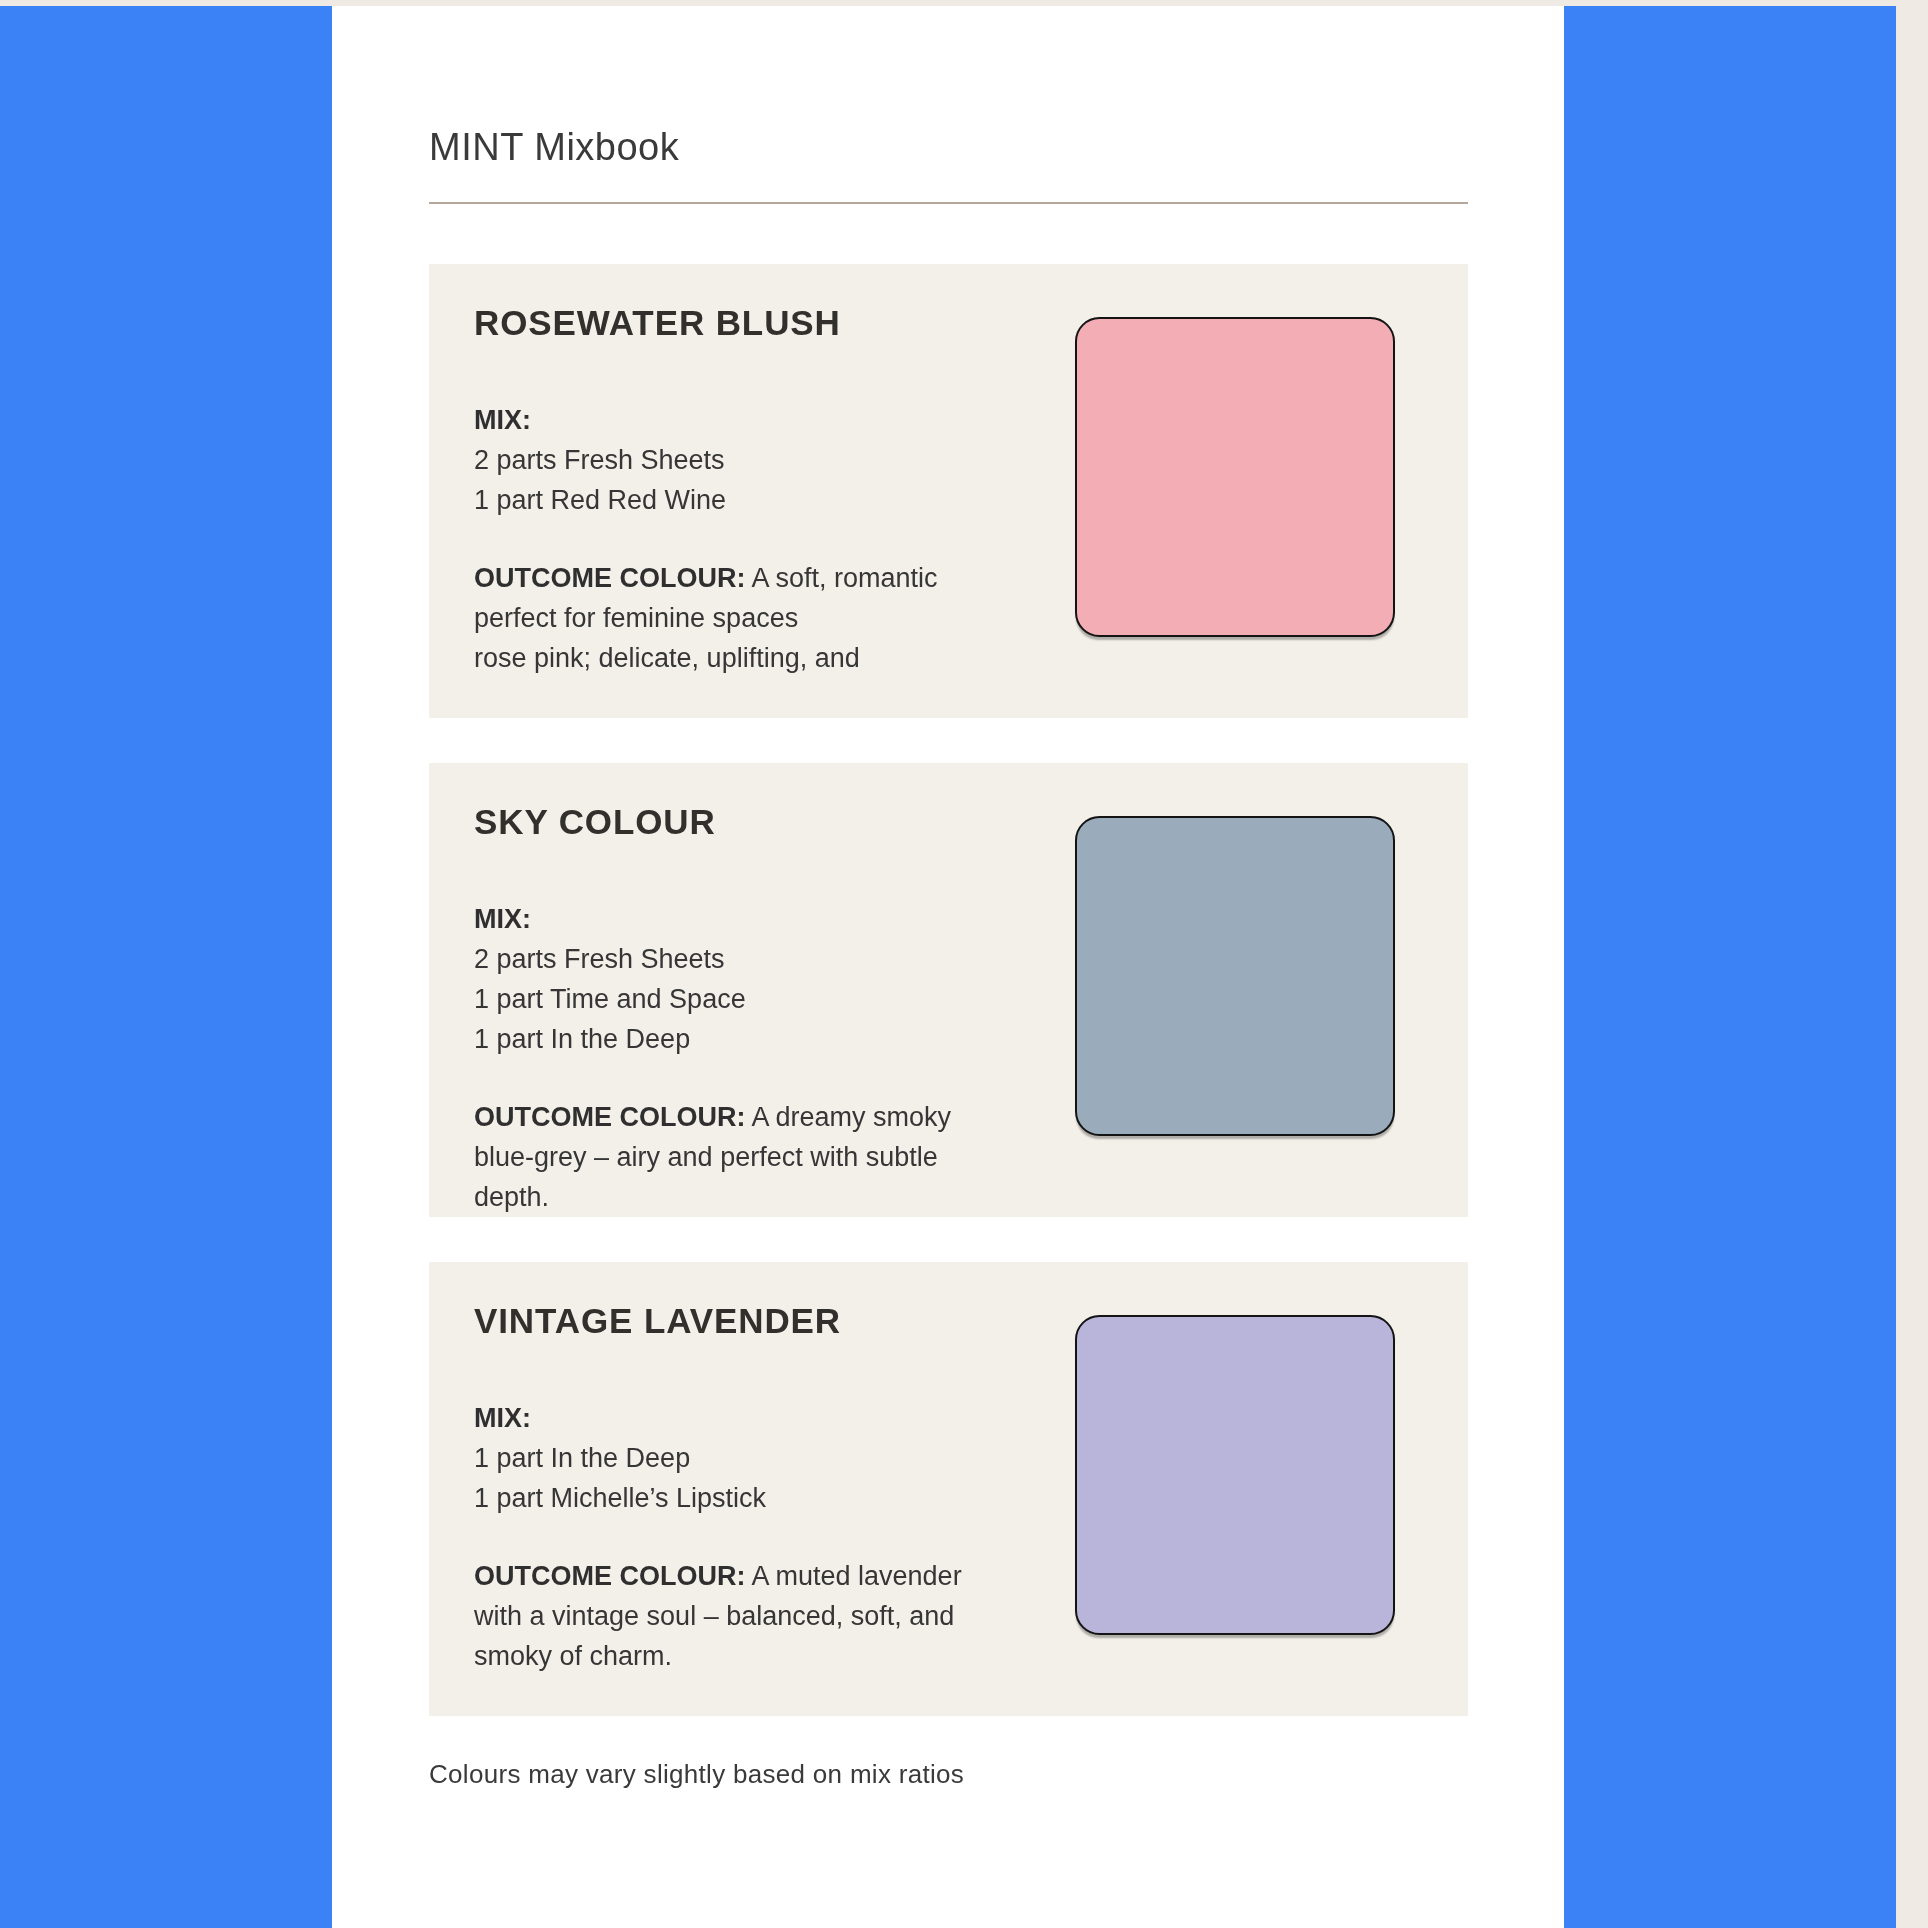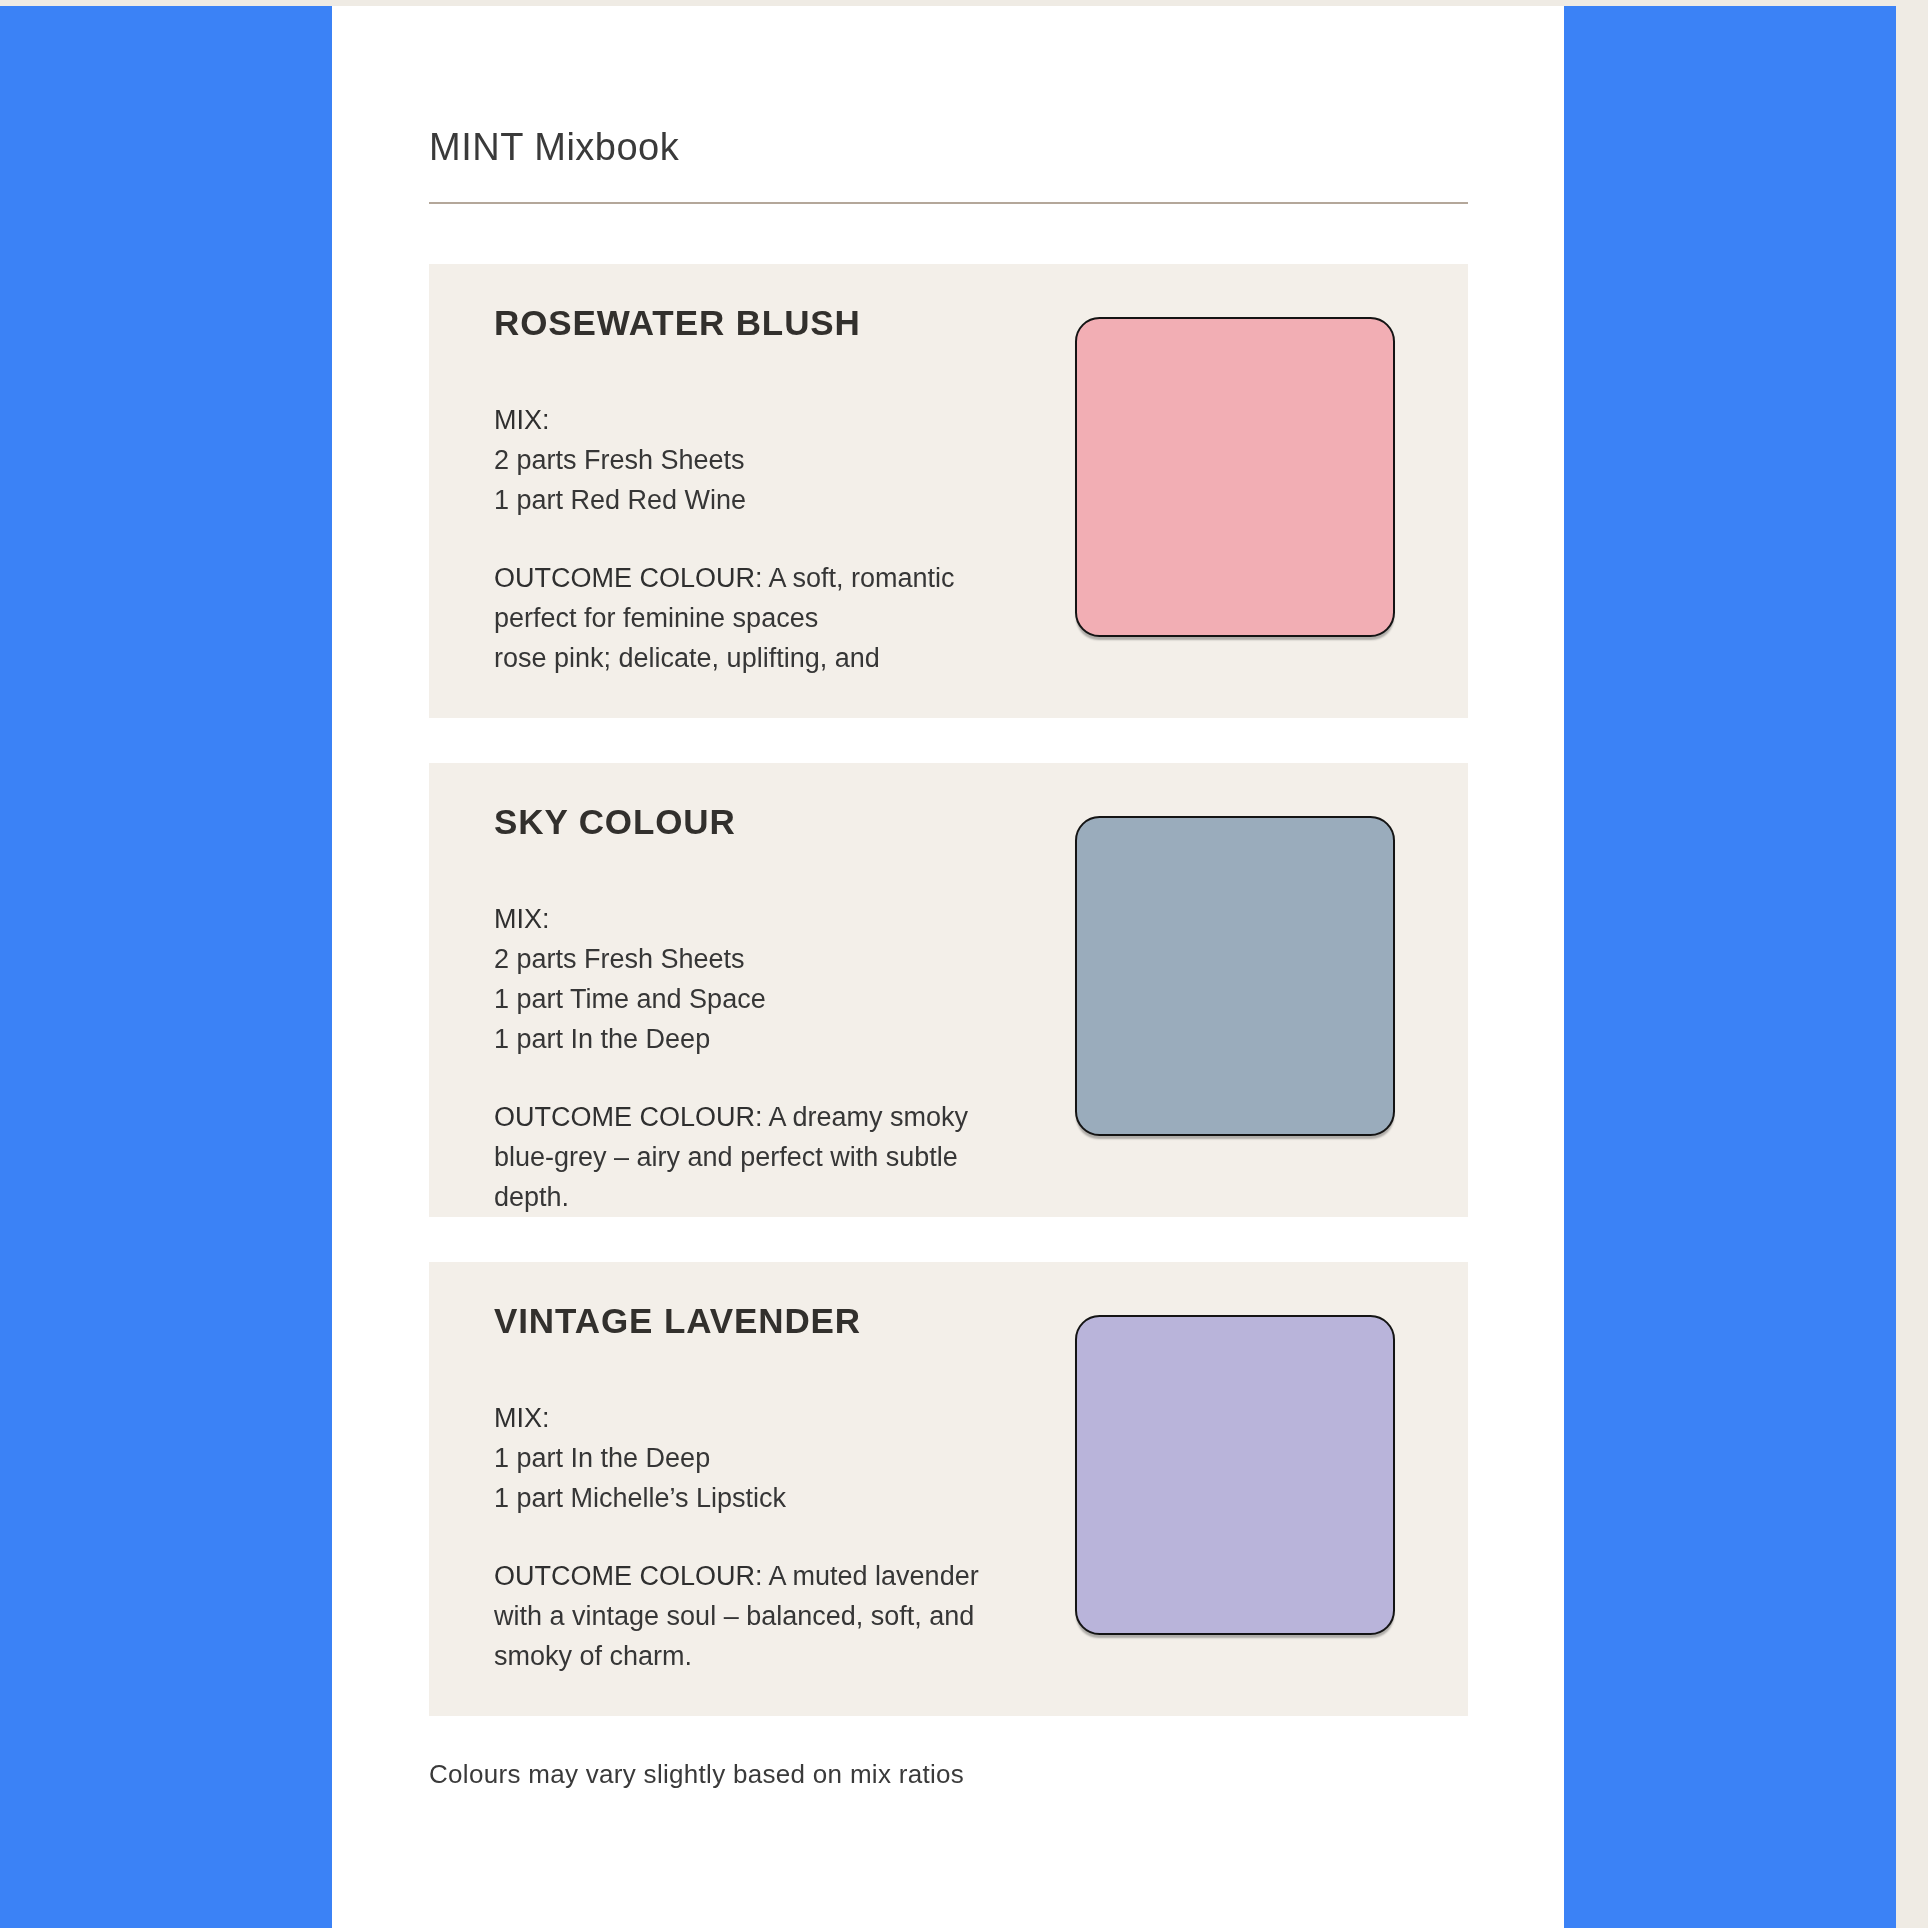--- a/index.html
+++ b/index.html
@@ -32,21 +32,21 @@
   }
   .rule {
     height: 2.8px;
     background: #B4A79A;
     margin-top: 31px;
   }
   .card {
     background: #F3EFE9;
     height: 454px;
     margin-top: 60px;
-    padding: 34px 45px 34px 65px;
+    padding: 34px 45px 34px 45px;
     display: flex;
     align-items: flex-start;
     gap: 47px;
   }
   .card + .card { margin-top: 45px; }
   .card-text {
     flex: 1 1 auto;
     max-width: 603px;
   }
   .card-title {
@@ -55,21 +55,21 @@
     letter-spacing: 0.9px;
     color: #32302D;
     line-height: 1.45;
   }
   .mix-block { margin-top: 51px; }
   .line {
     font-size: 27px;
     line-height: 40px;
     color: #363636;
   }
-  .bold { font-weight: 400; color: #2F2F2F; }
+  .bold { font-weight: 700; color: #2F2F2F; }
   .outcome { margin-top: 38px; }
   .swatch {
     flex: 0 0 auto;
     width: 320px;
     height: 320px;
     margin: 19px 28px 0 auto;
     border: 2.8px solid #141414;
     border-radius: 24.5px;
     box-shadow: 0 4.7px 1.9px -1.9px rgba(20,20,20,0.30);
   }

